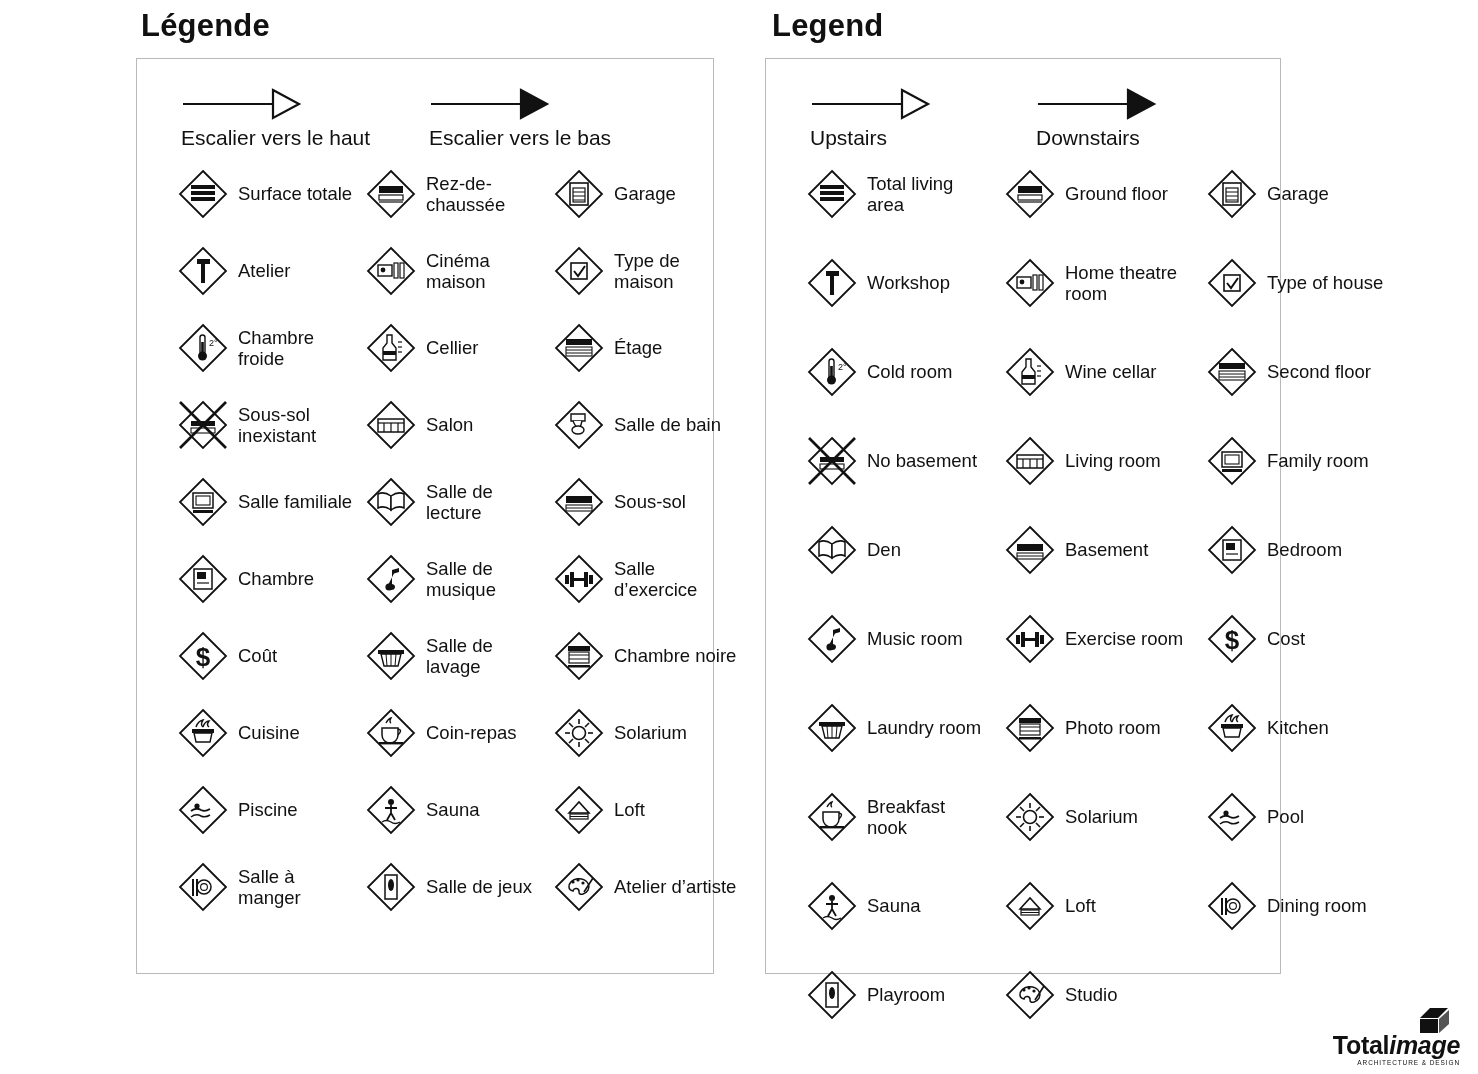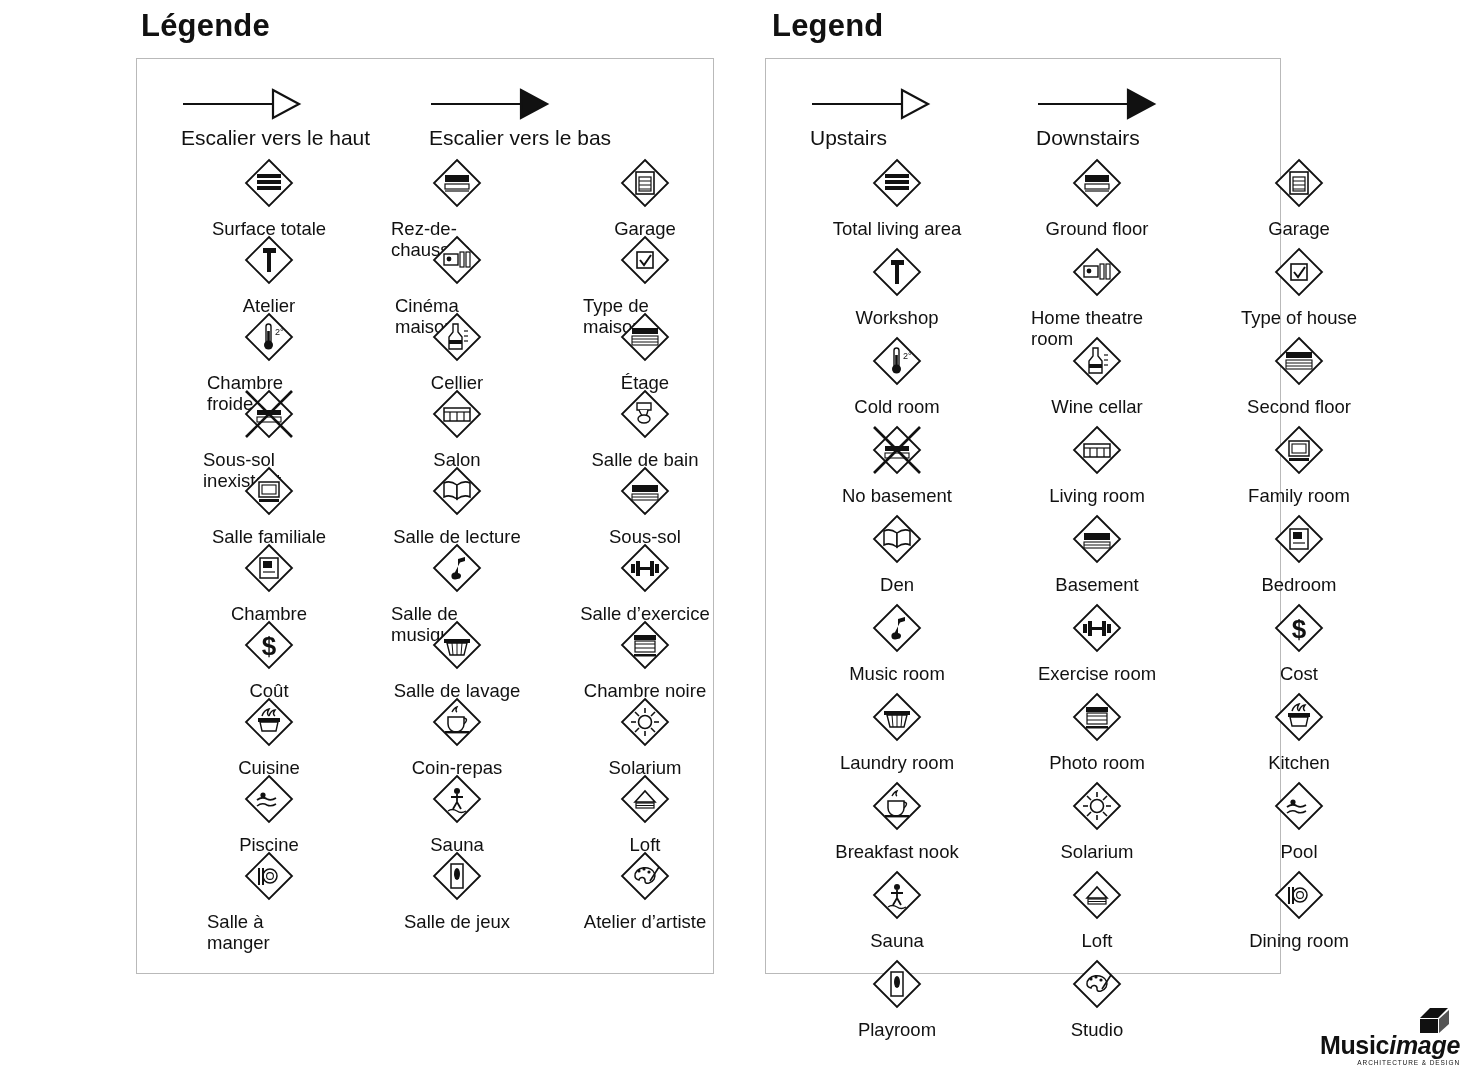--- a/index.html
+++ b/index.html
@@ -69,21 +69,20 @@
   }
   .grid.en {
     grid-template-columns: 186px 190px 190px;
     gap: 12px;
   }
   .cell {
     display: flex;
     align-items: center;
     height: 77px;
     gap: 7px;
-    flex-direction: column;
   }
   .ic {
     width: 56px;
     height: 56px;
     flex: 0 0 56px;
     position: relative;
   }
   .ic svg { display: block; }
   .cell-label {
     font-size: 18.5px;
@@ -878,15 +877,15 @@
 </div>
 
 <div id="logo">
   <div class="logo-mark">
     <svg width="46" height="30" viewBox="0 0 46 30">
       <polygon points="22,2 40,2 30,12 12,12" fill="#111"></polygon>
       <polygon points="12,13 30,13 30,27 12,27" fill="#111"></polygon>
       <polygon points="31,13 41,4 41,18 31,27" fill="#555"></polygon>
     </svg>
   </div>
-  <div class="logo-word"><span>Music</span><i>image</i></div>
+  <div class="logo-word"><span>Total</span><i>image</i></div>
   <div class="logo-sub">ARCHITECTURE &amp; DESIGN</div>
 </div>
 
 </body></html>

